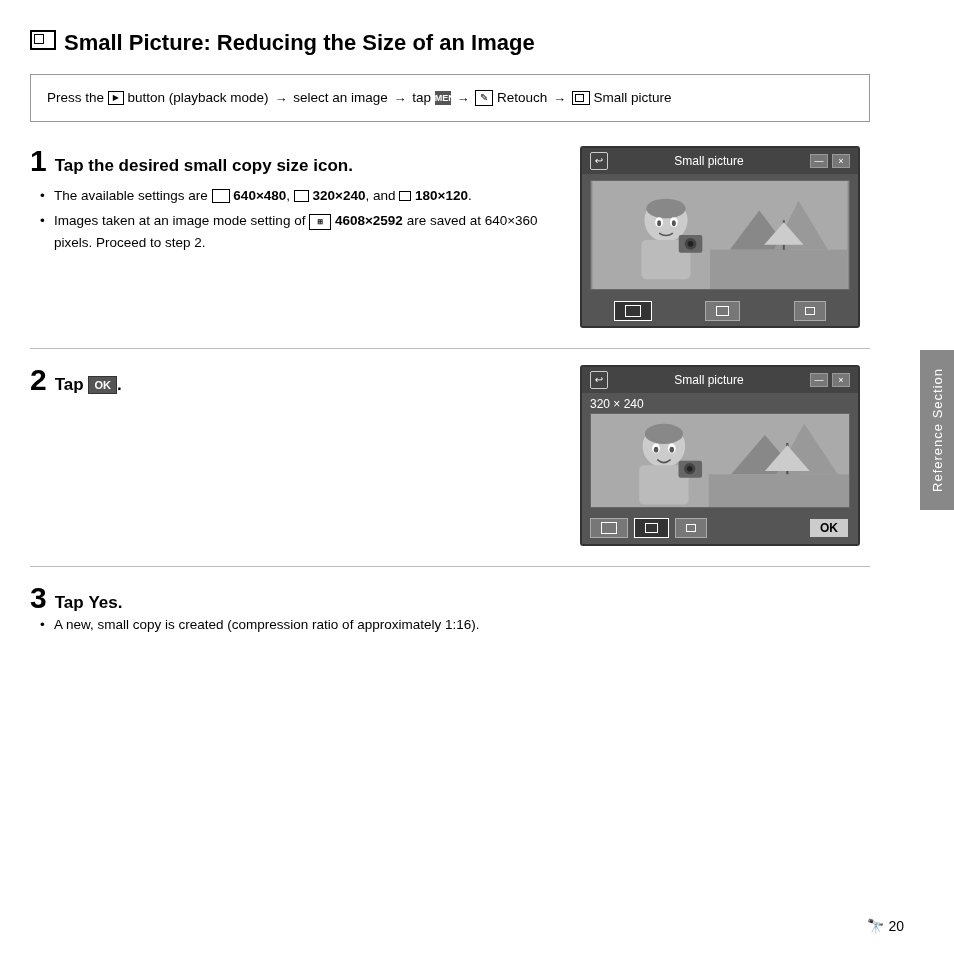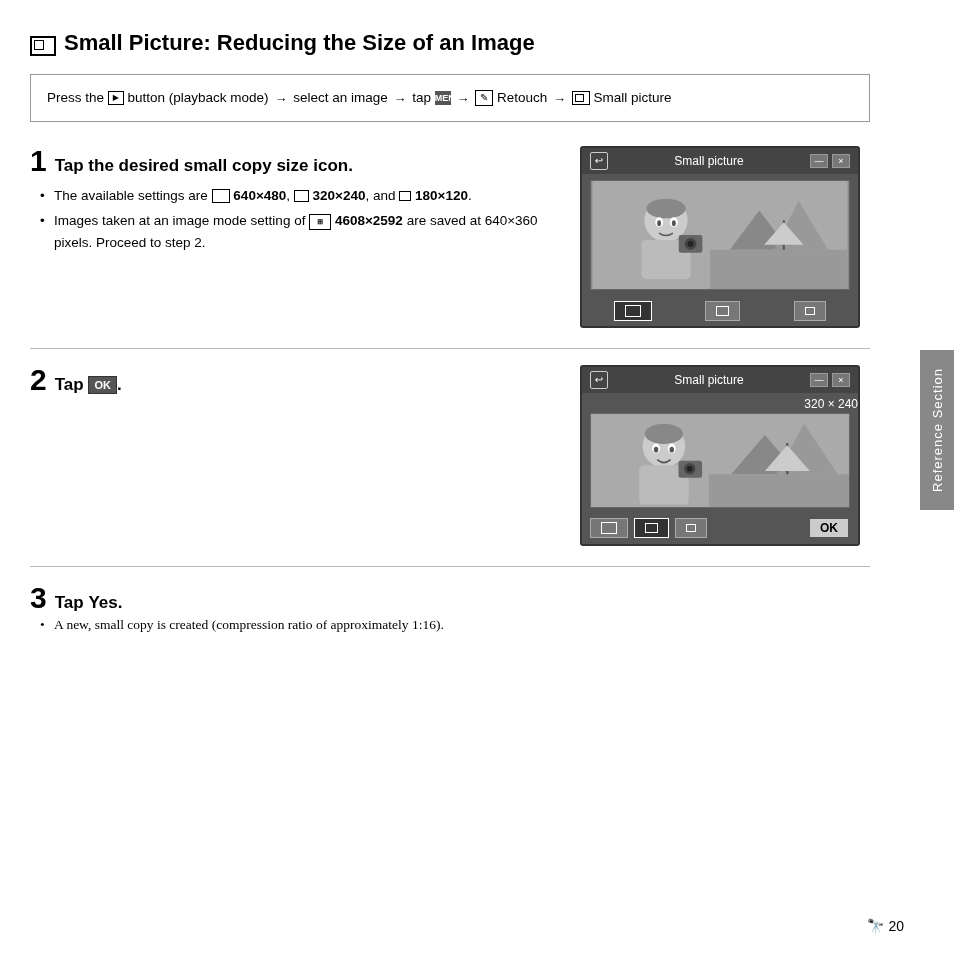--- a/index.html
+++ b/index.html
@@ -14,21 +14,21 @@
     }
 
     .page-content {
       padding: 30px 40px 30px 30px;
       max-width: 910px;
     }
 
     
     .page-title {
       display: flex;
-      align-items: flex-end;
+      align-items: flex-start;
       font-size: 22px;
       font-weight: bold;
       margin-bottom: 18px;
       gap: 8px;
     }
     .title-icon {
       display: inline-block;
       width: 26px;
       height: 20px;
       border: 2px solid #000;
@@ -195,21 +195,21 @@
     
     .cam-image-area-2 {
       background: #888;
       margin: 0 8px 4px 8px;
       height: 95px;
       display: flex; align-items: center; justify-content: center;
       border: 1px solid #666;
       overflow: hidden;
     }
     .cam-size-text {
-      text-align: right;
+      text-align: left;
       color: #fff;
       font-size: 12px;
       margin: 4px 0 2px 8px;
     }
     .cam-footer-2 {
       background: #555;
       display: flex;
       justify-content: space-between;
       align-items: center;
       padding: 5px 8px;
@@ -224,21 +224,20 @@
       font-weight: bold;
       padding: 2px 10px;
       color: #000;
     }
 
     
     .step3-content {
       margin-top: 0;
       font-size: 13.5px;
       line-height: 1.6;
-      font-family: Liberation Serif, serif;
     }
 
     
     .sidebar-tab {
       position: absolute;
       right: 0;
       top: 350px;
       width: 34px;
       height: 160px;
       background: #888;

